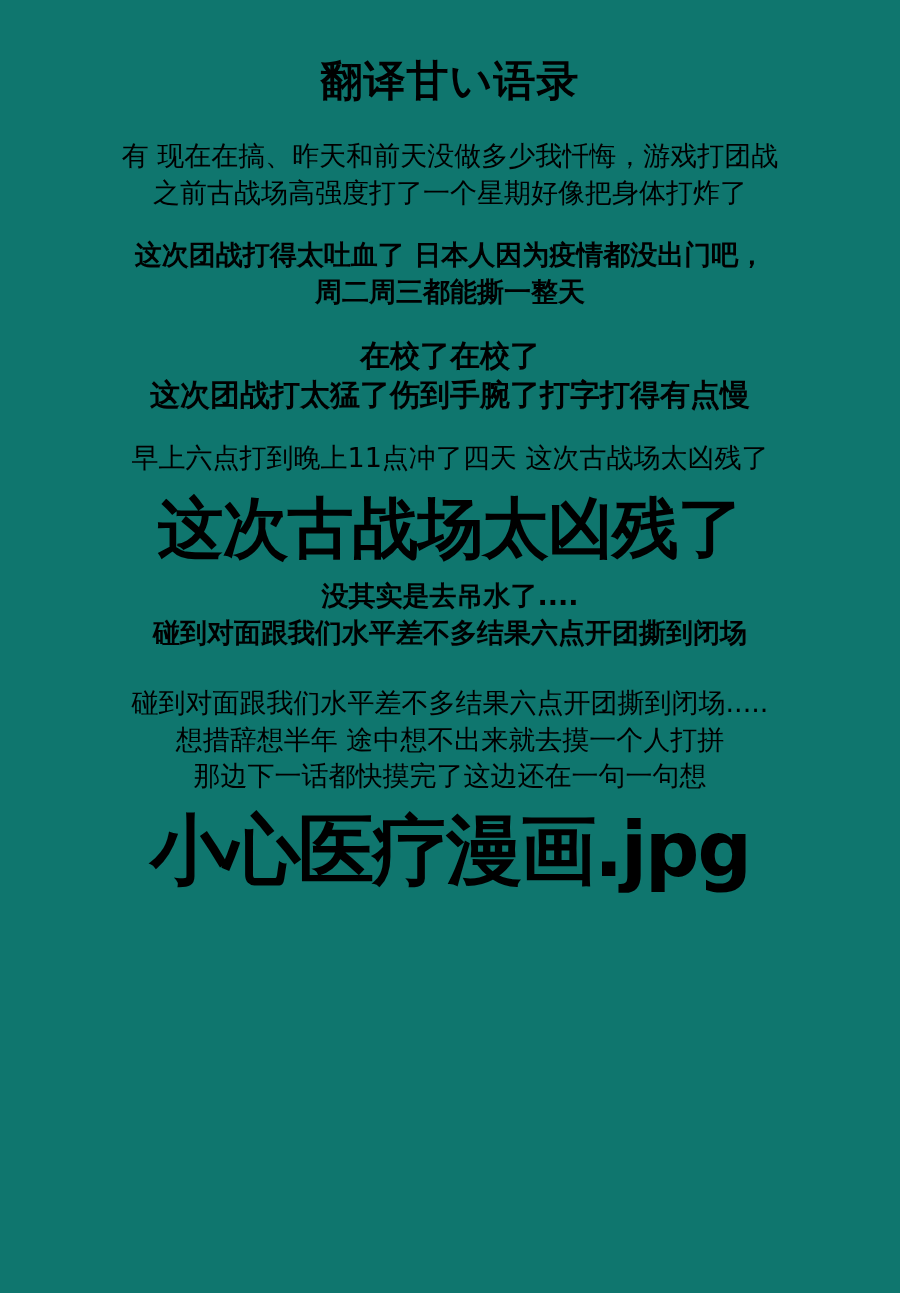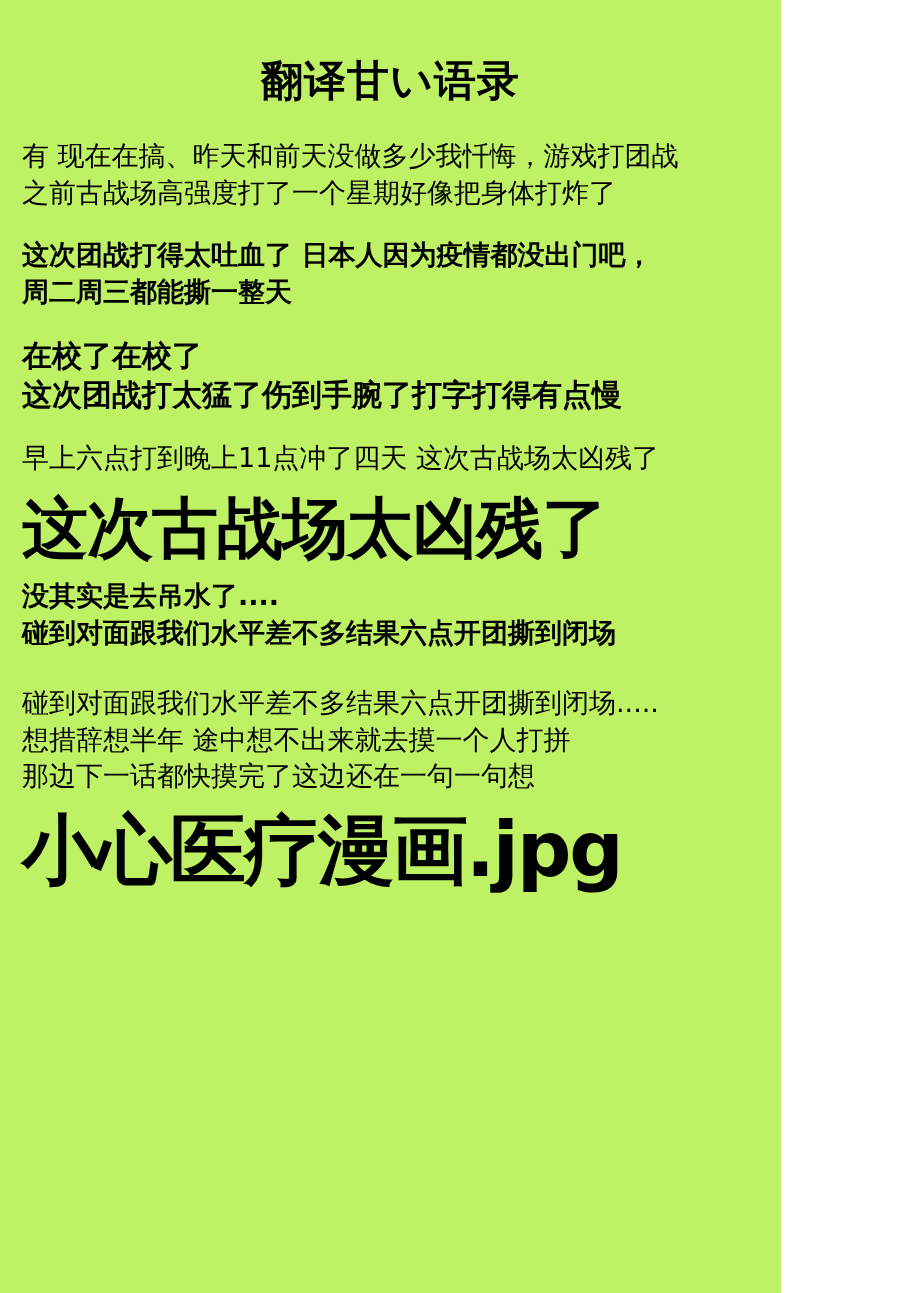--- a/index.html
+++ b/index.html
@@ -9,35 +9,36 @@
   }
   body {
     width: 900px;
     height: 1293px;
     font-family: "DejaVu Sans", "Liberation Sans", sans-serif;
     color: #000000;
     overflow: hidden;
   }
   .page {
     box-sizing: border-box;
-    width: 781px;
+    width: 900px;
     height: 1293px;
     padding: 40px 22px 0 22px;
-    background: #bef264;
+    background: #0f766e;
   }
   .doc-title {
     text-align: center;
     font-size: 42px;
     font-weight: bold;
     letter-spacing: 1px;
     margin: 18px 0 34px 0;
     line-height: 1.1;
   }
   .block {
     margin: 0 0 22px 0;
+    text-align: center;
   }
   .line {
     display: block;
     white-space: pre-wrap;
   }
   
   .s-reg {
     font-size: 27px;
     font-weight: normal;
     line-height: 1.35;

